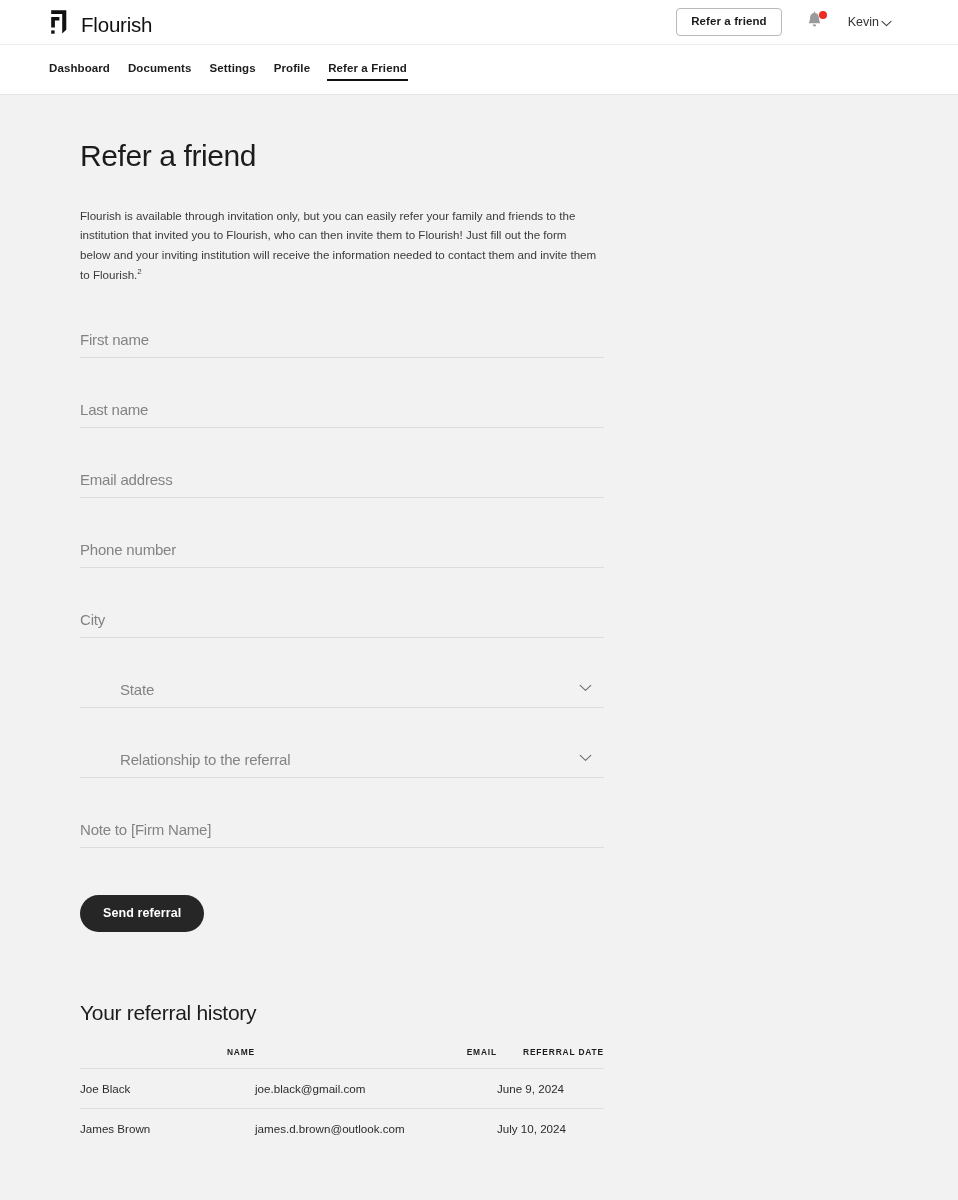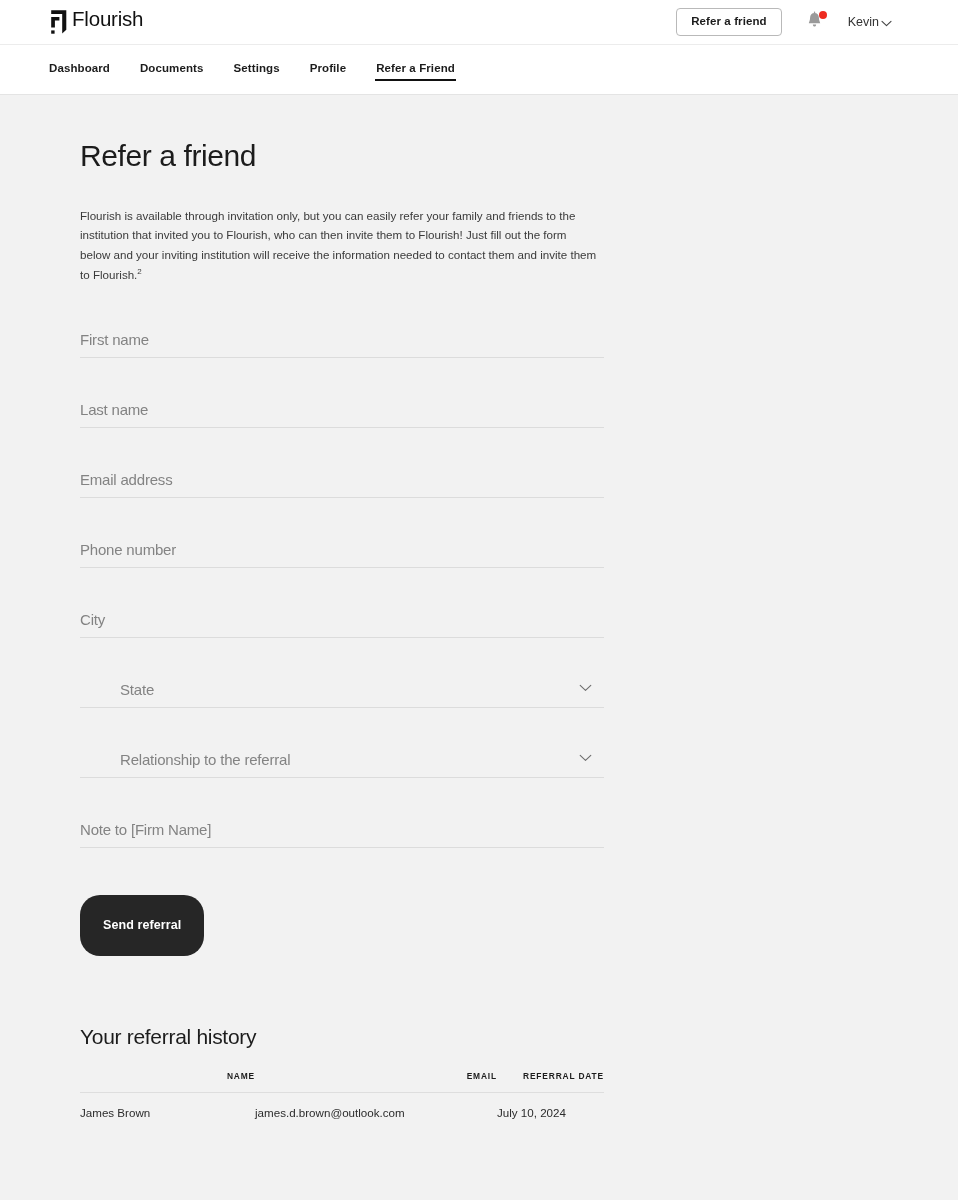--- a/index.html
+++ b/index.html
@@ -22,21 +22,22 @@
   .topbar {
     position: relative;
     height: 44px;
     background: #ffffff;
     display: flex;
     align-items: center;
     padding: 0 16px 0 48px;
   }
   .brand {
     display: flex;
-    align-items: flex-start;
+    align-items: flex-end;
+    gap: 9px;
   }
   .brand-mark {
     width: 24px;
     height: 26px;
     display: block;
   }
   .brand-name {
     font-size: 20.5px;
     font-weight: 400;
     letter-spacing: -0.2px;
@@ -95,21 +96,21 @@
 
   
   .navbar {
     background: #ffffff;
     height: 51px;
     border-top: 1px solid #ececec;
     border-bottom: 1px solid #e4e4e4;
     display: flex;
     align-items: center;
     padding: 0 48px;
-    gap: 28px;
+    gap: 16px;
   }
   .nav-item {
     font-size: 11.5px;
     font-weight: 700;
     color: #1c1c1c;
     letter-spacing: 0.1px;
     text-decoration: none;
     cursor: pointer;
     padding: 3px 1px 4px;
     line-height: 1;
@@ -194,21 +195,21 @@
   .send-btn {
     margin-top: 20px;
     background: #262626;
     color: #ffffff;
     border: 0;
     border-radius: 20px;
     font-family: "Liberation Sans", sans-serif;
     font-size: 12.5px;
     font-weight: 700;
     letter-spacing: 0.1px;
-    padding: 24px 23px;
+    padding: 12px 23px;
     cursor: pointer;
     line-height: 1;
   }
 
   
   h2.history-title {
     font-size: 21px;
     font-weight: 400;
     letter-spacing: -0.3px;
     color: #1c1c1c;
@@ -353,20 +354,25 @@
     <table class="history">
       <thead>
         <tr>
           <th class="col-name">NAME</th>
           <th class="col-email">EMAIL</th>
           <th class="col-date">REFERRAL DATE</th>
         </tr>
       </thead>
       <tbody>
         <tr>
+          <td>Joe Black</td>
+          <td>joe.black@gmail.com</td>
+          <td>June 9, 2024</td>
+        </tr>
+        <tr>
           <td>James Brown</td>
           <td>james.d.brown@outlook.com</td>
           <td>July 10, 2024</td>
         </tr>
       </tbody>
     </table>
 
   </div>
 </main>
 

